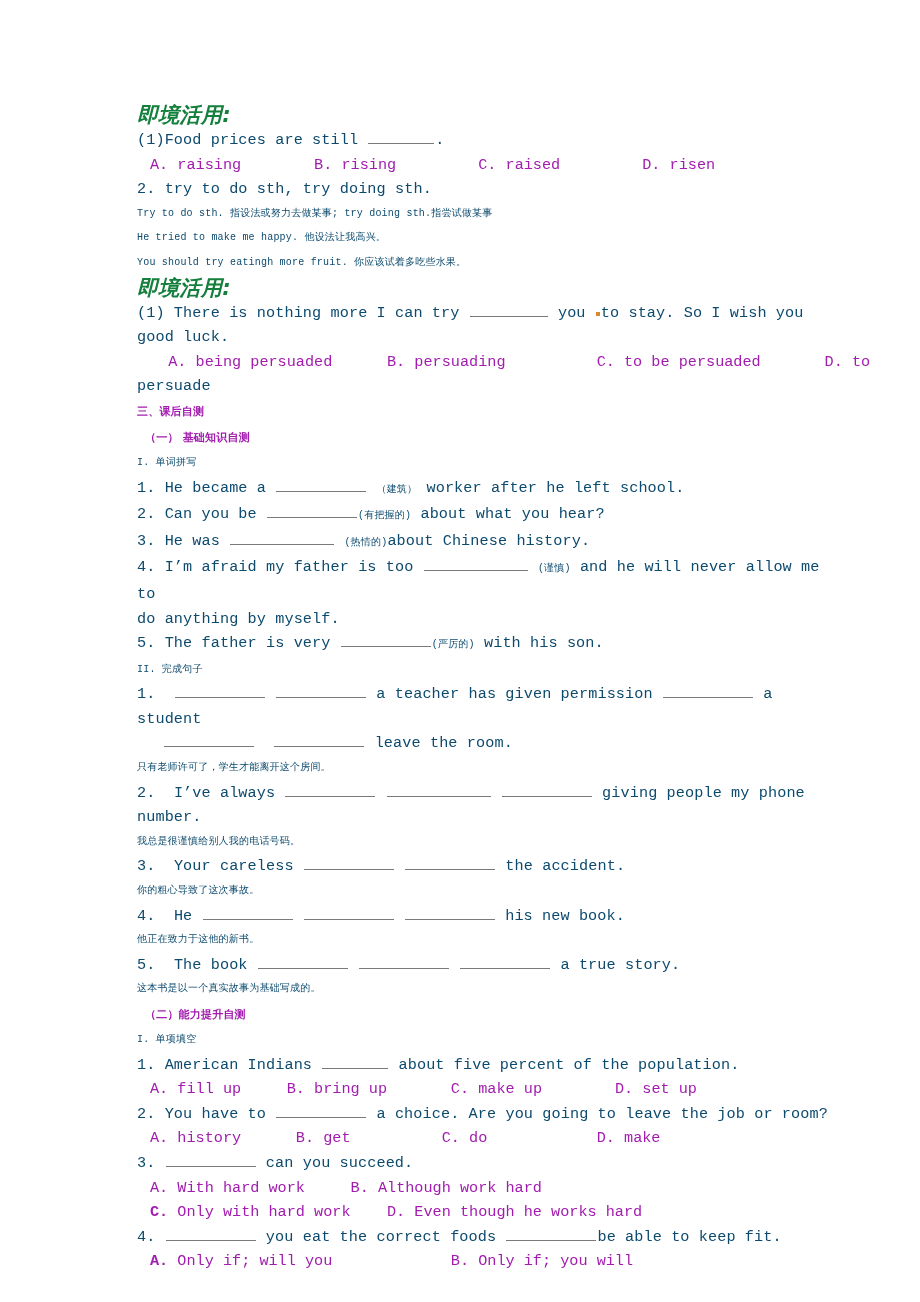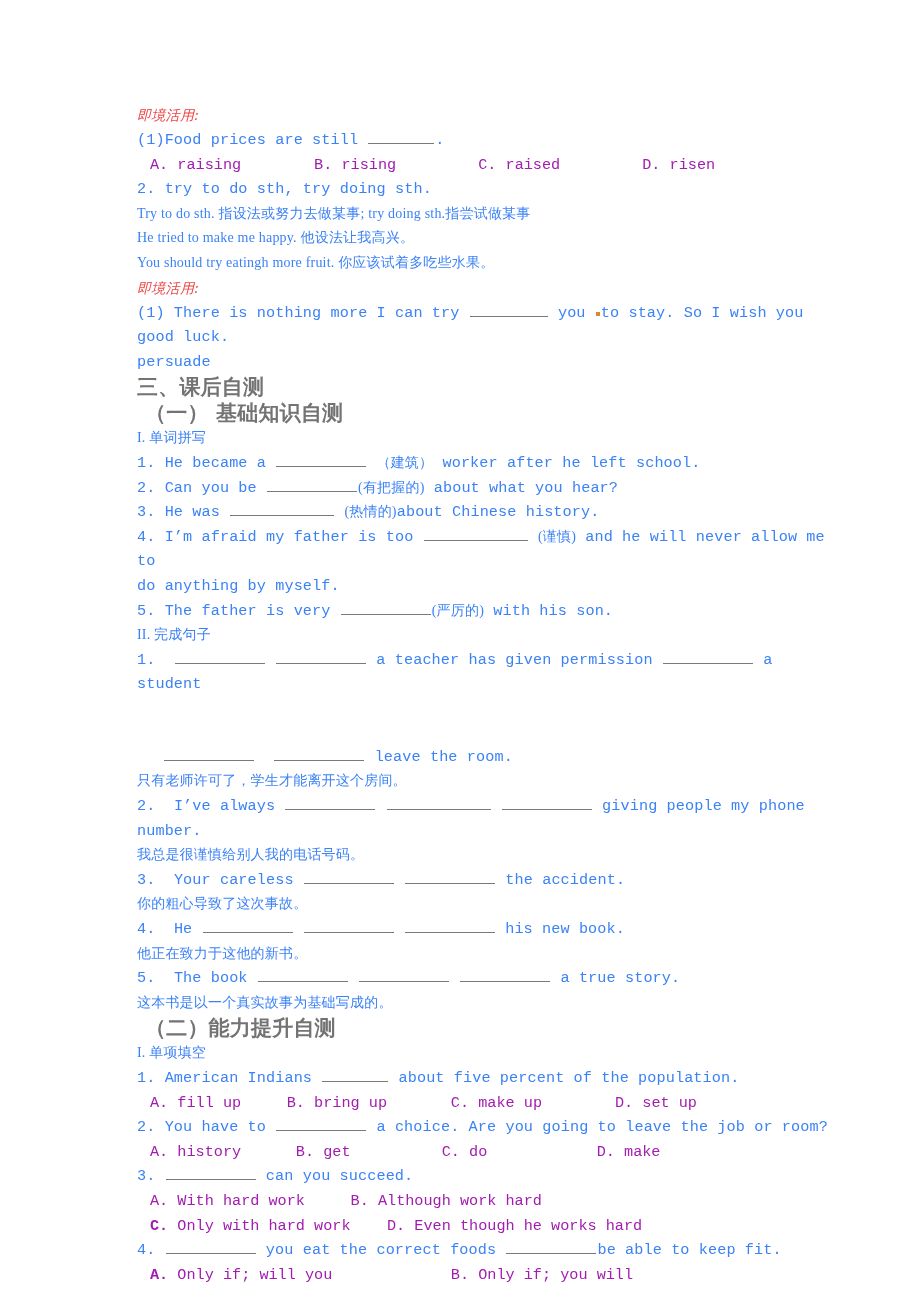--- a/index.html
+++ b/index.html
@@ -31,49 +31,49 @@
     top: 103px;
     width: 700px;
   }
 
   .line {
     font-size: 15.2px;
     line-height: 24.6px;
     white-space: pre-wrap;
     letter-spacing: 0.1px;
     font-family: "Liberation Mono", "DejaVu Sans Mono", monospace;
-    color: #3b82f6;
+    color: #0c4a6e;
   }
 
   
   .redhead {
-    color: #ef4444;
-    font-weight: normal;
+    color: #15803d;
+    font-weight: bold;
     font-style: italic;
-    font-size: 14px;
+    font-size: 21px;
     line-height: 25px;
     font-family: "DejaVu Sans", "Liberation Sans", sans-serif;
     letter-spacing: 0.3px;
   }
 
   
   .cnhead {
-    color: #737373;
+    color: #a21caf;
     font-weight: bold;
-    font-size: 21px;
+    font-size: 11px;
     line-height: 26px;
     font-family: "DejaVu Sans", "Liberation Sans", sans-serif;
     letter-spacing: 0.2px;
   }
   .cnhead.indent1 { padding-left: 8px; }
 
   
   .cn {
-    font-family: Liberation Serif, serif;
-    font-size: 14px;
+    font-family: Liberation Mono, monospace;
+    font-size: 10px;
     letter-spacing: 0.2px;
   }
 
   .opts {
     font-size: 15.2px;
     line-height: 24.6px;
     font-family: "Liberation Mono", "DejaVu Sans Mono", monospace;
     padding-left: 13px;
     white-space: pre;
     color: #a21caf;
@@ -94,21 +94,21 @@
 
   .dot-mark {
     display: inline-block;
     width: 4px;
     height: 4px;
     background: #d98a2b;
     vertical-align: baseline;
     margin: 0 1px 1px 1px;
   }
 
-  .ind-sub { padding-left: 26px; margin-top: 48px; }
+  .ind-sub { padding-left: 26px; }
 </style>
 </head>
 <body>
 
 <div id="page">
   <div id="doc">
 
     <div class="redhead">即境活用:</div>
 
     <div class="line"><span>(1)Food prices are still </span><span class="blank b-sm"></span><span>.</span></div>
@@ -119,20 +119,21 @@
 
     <div class="line cn">Try to do sth. 指设法或努力去做某事; try doing sth.指尝试做某事</div>
 
     <div class="line cn">He tried to make me happy. 他设法让我高兴。</div>
     <div class="line cn">You should try eatingh more fruit. 你应该试着多吃些水果。</div>
 
     <div class="redhead">即境活用:</div>
 
     <div class="line"><span>(1) There is nothing more I can try </span><span class="blank b-md"></span><span> you </span><span class="dot-mark"></span><span>to stay. So I wish you good luck.</span></div>
 
+    <div class="opts">  <span>A.</span> <span>being persuaded</span>      <span>B.</span> <span>persuading</span>          <span>C.</span> <span>to be persuaded</span>       <span>D.</span> <span>to</span></div>
 
     <div class="line">persuade</div>
 
     <div class="cnhead">三、课后自测</div>
 
     <div class="cnhead indent1">（一） 基础知识自测</div>
 
     <div class="line cn">I. 单词拼写</div>
 
     <div class="line"><span>1.</span> <span>He became a </span><span class="blank b-lg"></span> <span class="cn">（建筑）</span><span> worker after he left school.</span></div>

